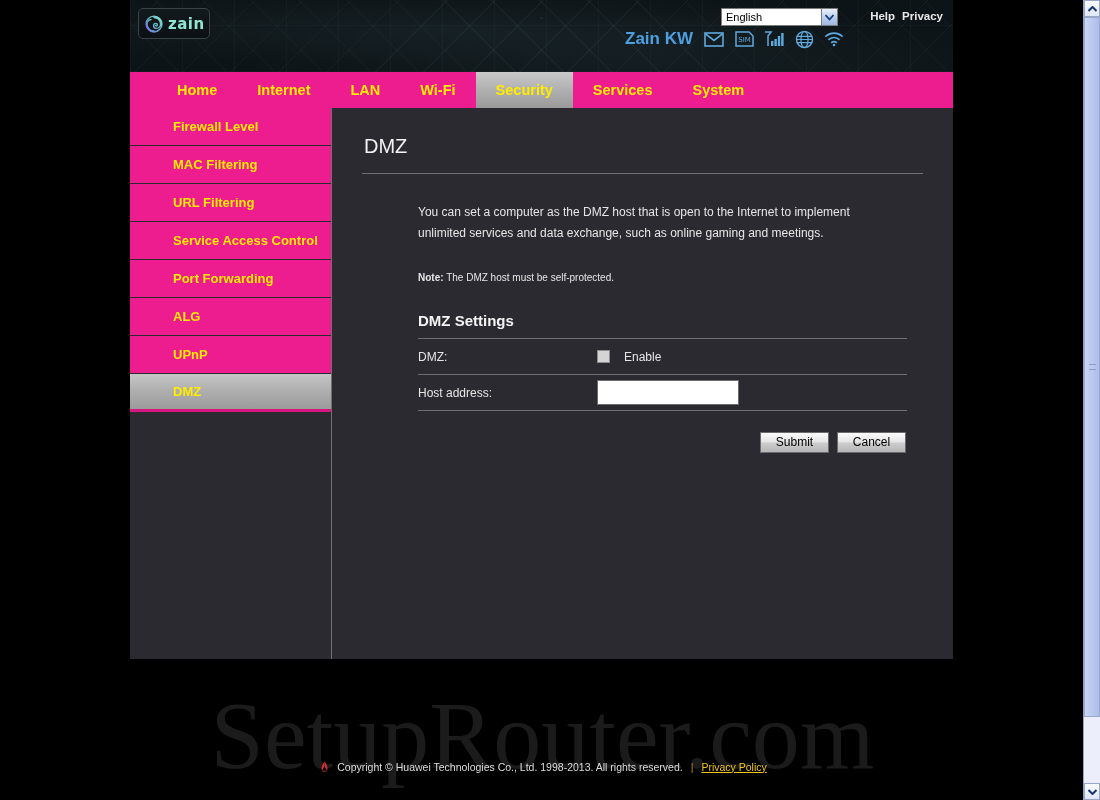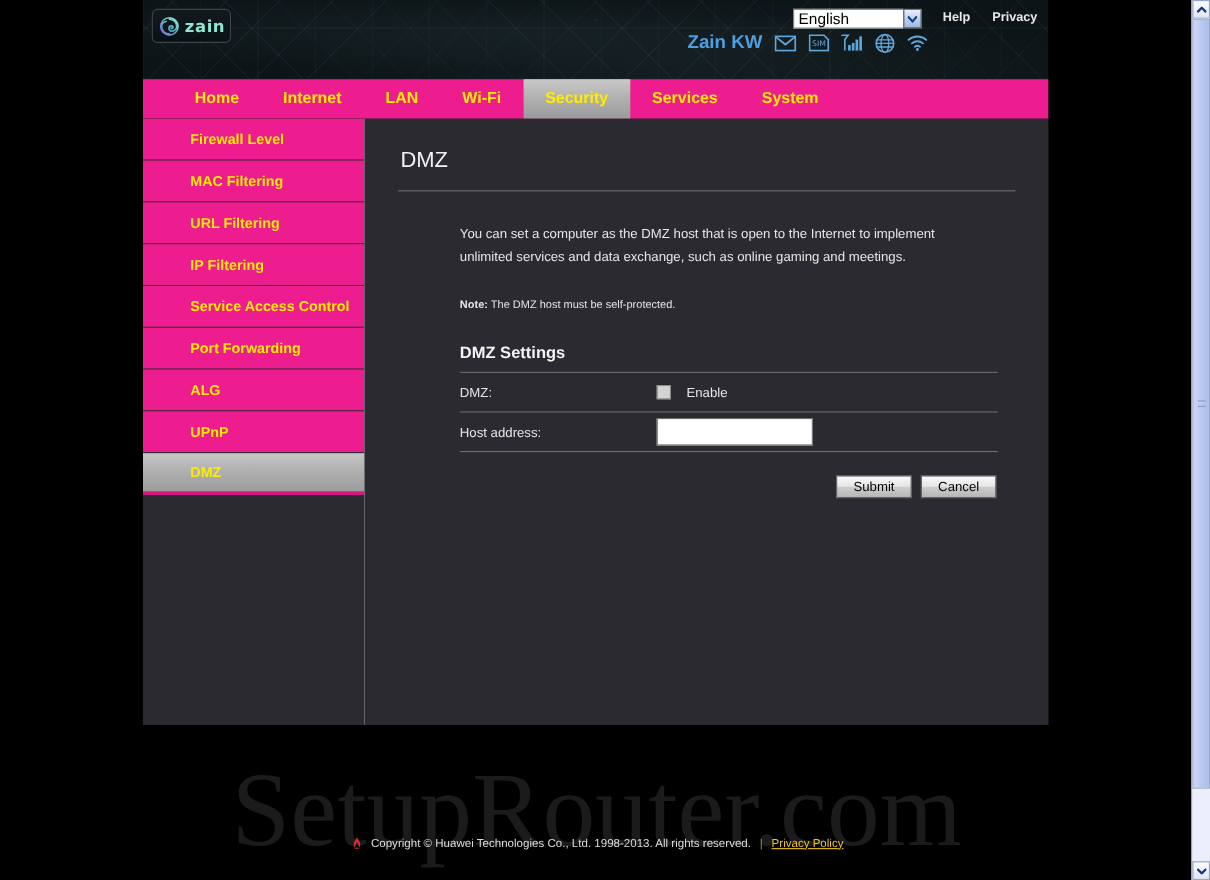--- a/index.html
+++ b/index.html
@@ -87,21 +87,21 @@
   .lang-wrap {
     position: absolute;
     right: 115px;
     top: 8px;
     display: flex;
     height: 18px;
   }
   .lang-select {
     width: 100px;
     height: 18px;
-    font-size: 14px;
+    font-size: 11px;
     font-family: "Liberation Sans", sans-serif;
     color: #000;
     background: #ffffff;
     border: 1px solid #7c7c7c;
     border-right: none;
     padding-left: 4px;
     line-height: 16px;
   }
   .lang-arrow {
     width: 17px;
@@ -115,21 +115,21 @@
   .lang-arrow svg { display: block; }
 
   .help-logout {
     position: absolute;
     right: 10px;
     top: 10px;
     font-size: 11.5px;
     font-weight: bold;
     color: #e8e8e8;
     display: flex;
-    gap: 20px;
+    gap: 7px;
   }
   .help-logout span { cursor: pointer; }
 
   .carrier-row {
     position: absolute;
     right: 108px;
     top: 29px;
     display: flex;
     align-items: center;
     gap: 8px;
@@ -480,21 +480,20 @@
       <div class="navitem">Services</div>
       <div class="navitem">System</div>
     </div>
 
     <div class="bodywrap">
 
       <div class="sidebar">
         <div class="side-item">Firewall Level</div>
         <div class="side-item">MAC Filtering</div>
         <div class="side-item">URL Filtering</div>
-        <div class="side-item">IP Filtering</div>
         <div class="side-item">Service Access Control</div>
         <div class="side-item">Port Forwarding</div>
         <div class="side-item">ALG</div>
         <div class="side-item">UPnP</div>
         <div class="side-item active">DMZ</div>
       </div>
 
       <div class="content">
 
         <div class="page-title">DMZ</div>

